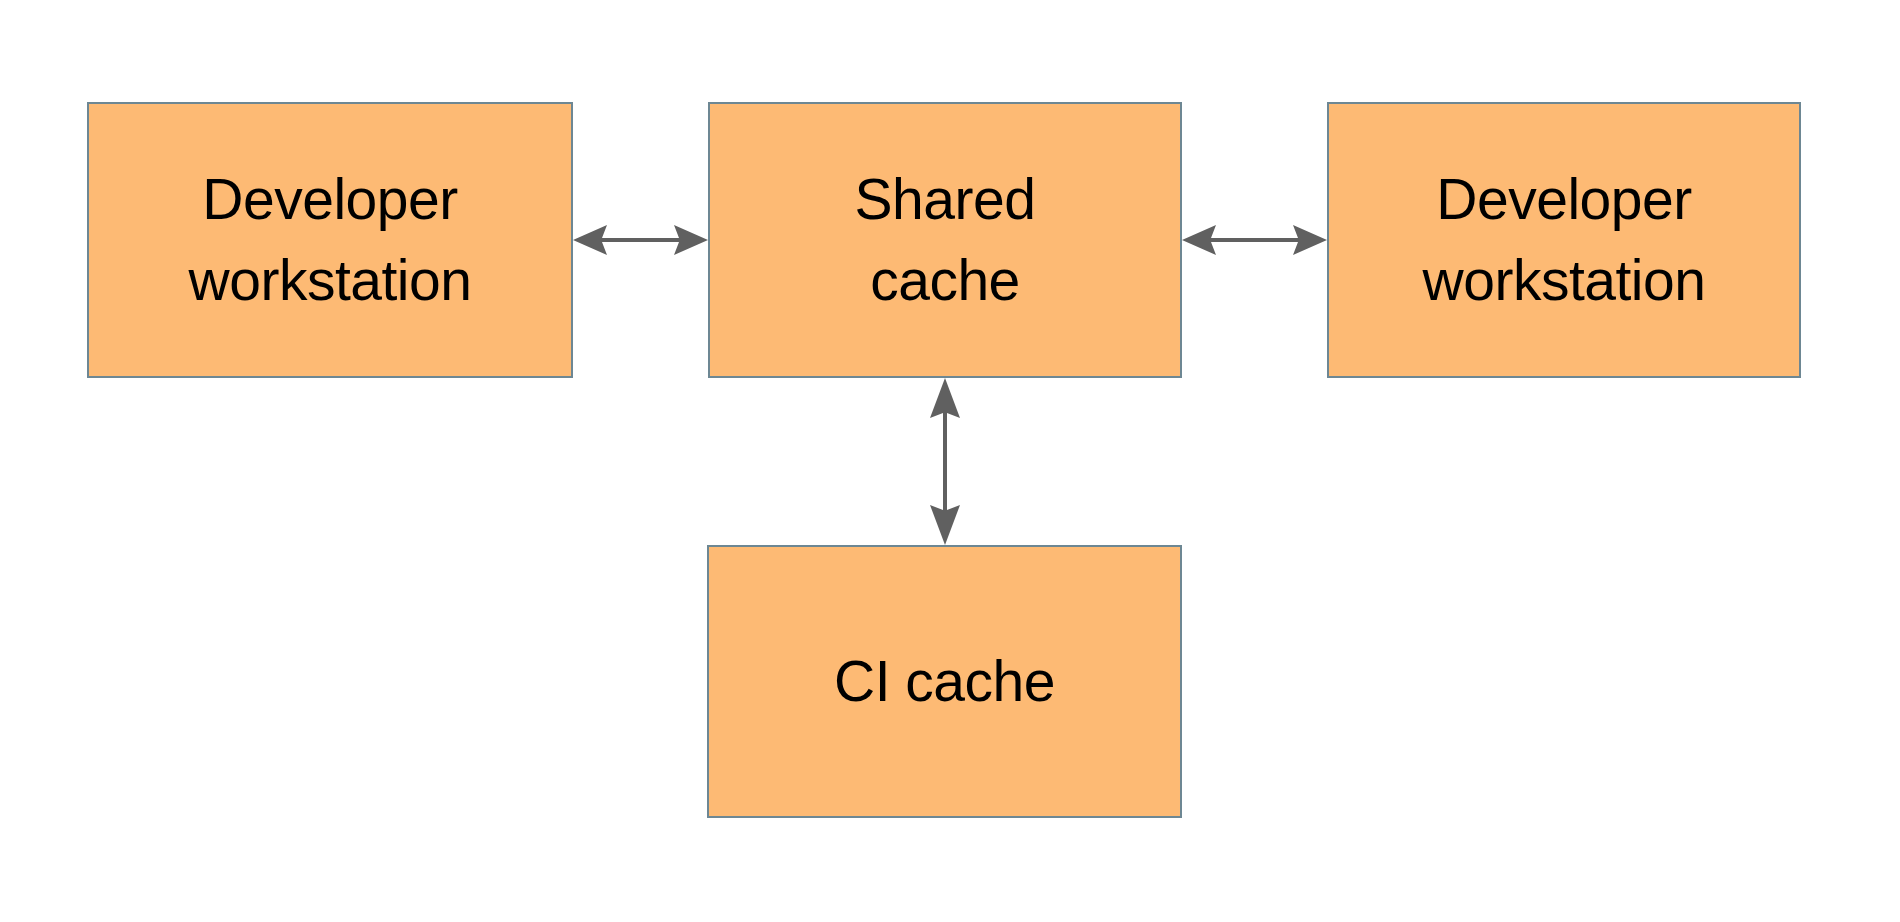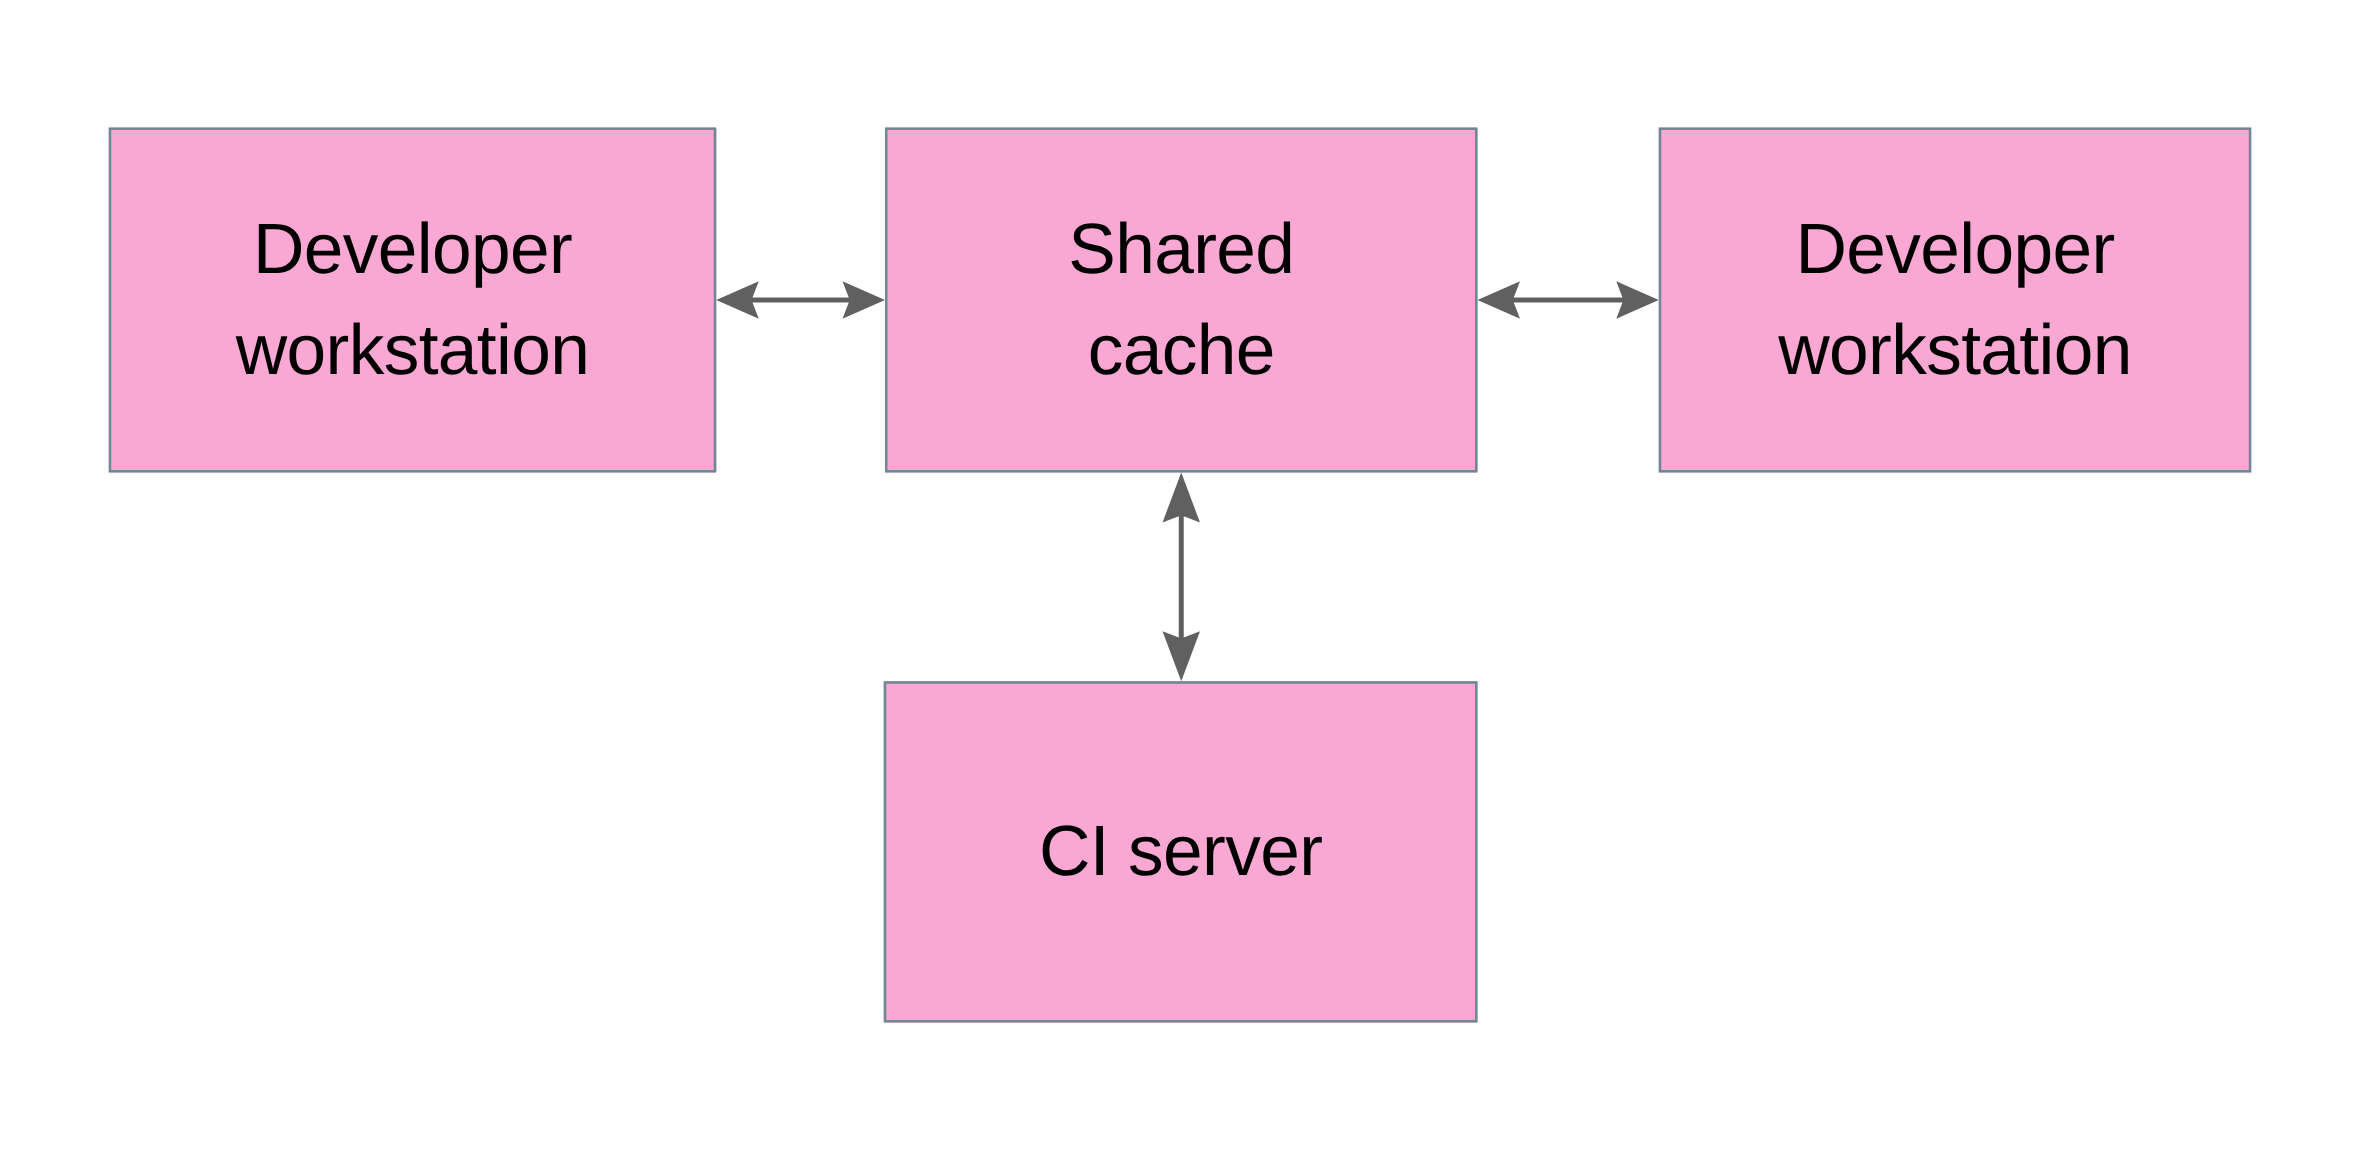--- a/index.html
+++ b/index.html
@@ -14,21 +14,21 @@
   #canvas {
     position: relative;
     width: 1900px;
     height: 922px;
     background: #ffffff;
     overflow: hidden;
   }
   .node {
     position: absolute;
     box-sizing: border-box;
-    background: #f9a8d4;
+    background: #fdba74;
     border: 2px solid #6d8793;
     display: flex;
     align-items: center;
     justify-content: center;
     text-align: center;
     color: #000000;
     font-size: 57px;
     line-height: 1.42;
     letter-spacing: -0.5px;
     font-weight: 400;
@@ -83,16 +83,16 @@
     <span class="node-label">Shared
 cache</span>
   </div>
 
   <div class="node" style="left:1327px; top:102px; width:474px; height:276px;">
     <span class="node-label">Developer
 workstation</span>
   </div>
 
   <div class="node" style="left:707px; top:545px; width:475px; height:273px;">
-    <span class="node-label">CI server</span>
+    <span class="node-label">CI cache</span>
   </div>
 
 </div>
 
 </body></html>

